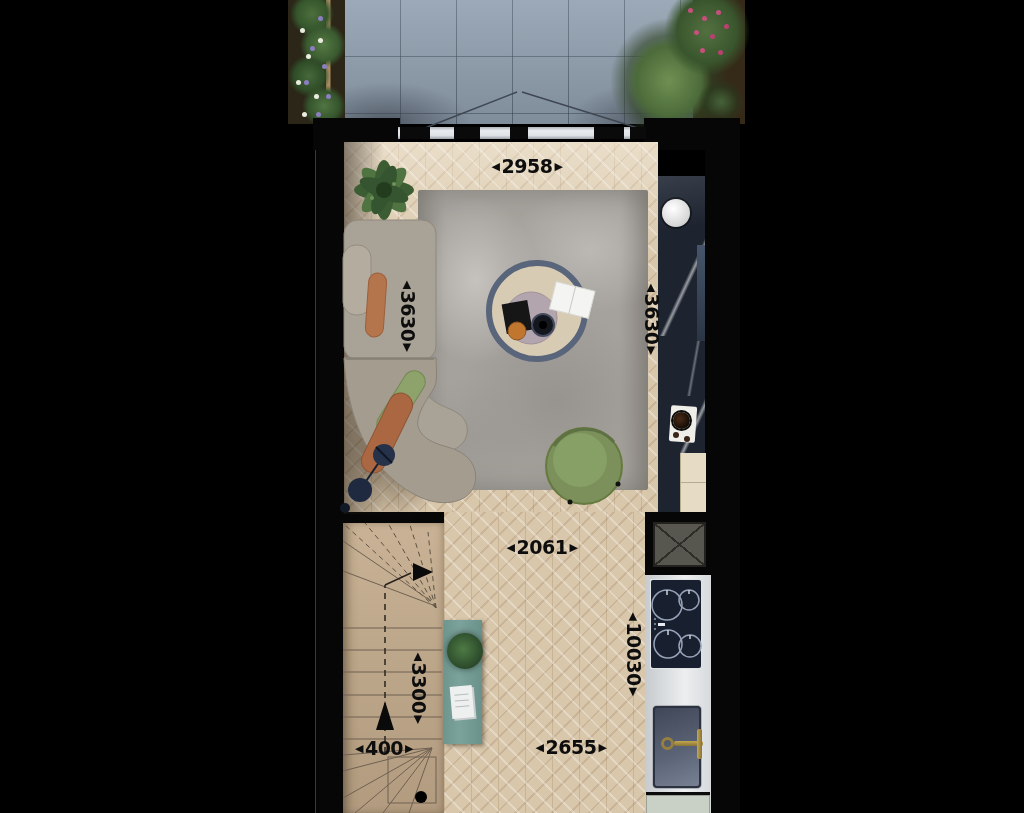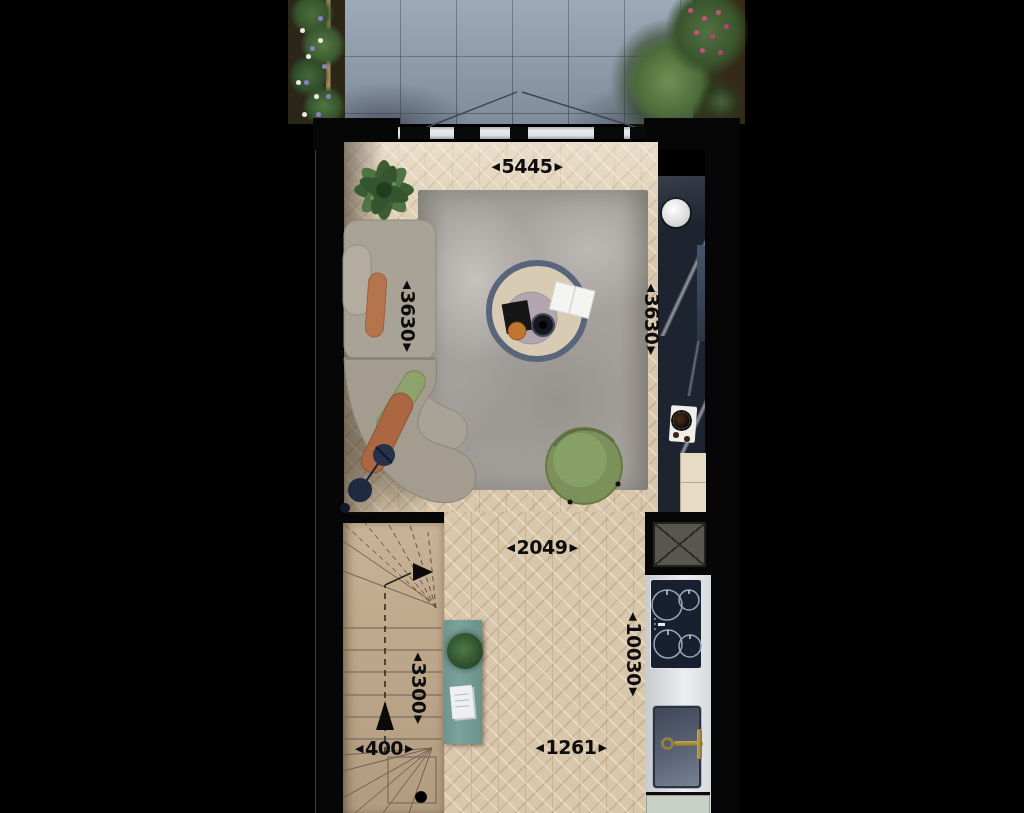--- a/index.html
+++ b/index.html
@@ -321,52 +321,52 @@
         <ellipse rx="26" ry="9" transform="rotate(112)" fill="#355430"></ellipse>
       </g>
       <circle r="8" fill="#243c1e"></circle>
       <circle cx="10" cy="-6" r="2" fill="#6d9457"></circle>
         <circle cx="-12" cy="8" r="2" fill="#6d9457"></circle>
     </g>
   </svg>
 
   <div class="dim" style="left:527px;top:166px;">
     <span class="ar">◀</span>
-    <span>5445</span>
+    <span>2958</span>
     <span class="ar">▶</span>
   </div>
   <div class="dim vert" style="left:408px;top:316px;">
     <span class="ar">◀</span>
     <span>3630</span>
     <span class="ar">▶</span>
   </div>
   <div class="dim vert" style="left:652px;top:319px;">
     <span class="ar">◀</span>
     <span>3630</span>
     <span class="ar">▶</span>
   </div>
   <div class="dim" style="left:542px;top:547px;">
     <span class="ar">◀</span>
-    <span>2049</span>
+    <span>2061</span>
     <span class="ar">▶</span>
   </div>
   <div class="dim vert" style="left:634px;top:654px;">
     <span class="ar">◀</span>
     <span>10030</span>
     <span class="ar">▶</span>
   </div>
   <div class="dim vert" style="left:419px;top:688px;">
     <span class="ar">◀</span>
     <span>3300</span>
     <span class="ar">▶</span>
   </div>
   <div class="dim" style="left:384px;top:748px;">
     <span class="ar">◀</span>
     <span>400</span>
     <span class="ar">▶</span>
   </div>
   <div class="dim" style="left:571px;top:747px;">
     <span class="ar">◀</span>
-    <span>1261</span>
+    <span>2655</span>
     <span class="ar">▶</span>
   </div>
 
 </div>
 
 </body></html>

